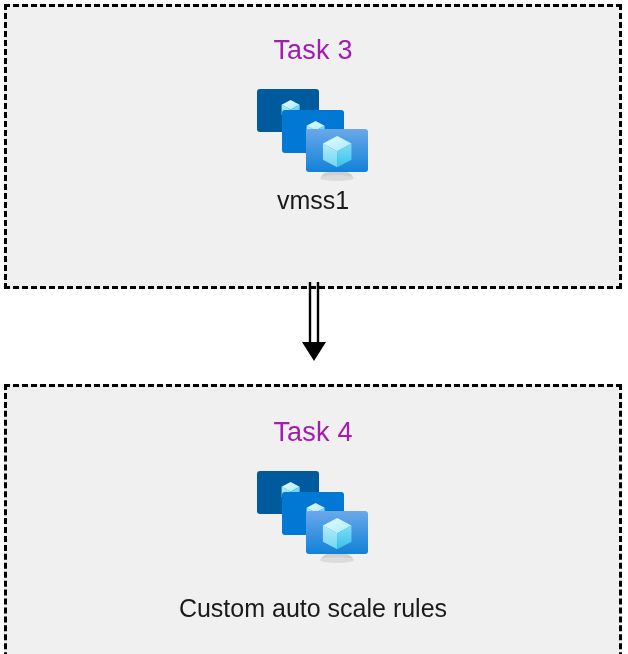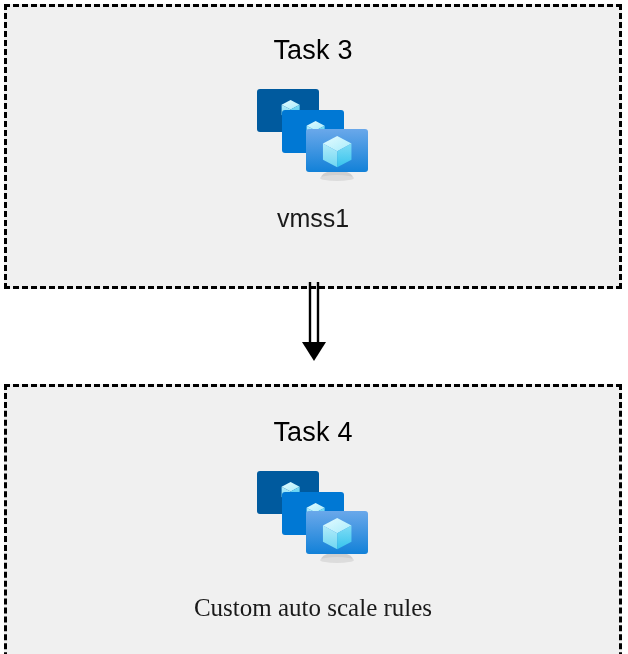--- a/index.html
+++ b/index.html
@@ -41,21 +41,21 @@
   }
   #task-box-2 {
     left: 4px;
     top: 357px;
     width: 618px;
     height: 292px;
     margin-top: 27px;
   }
 
   .task-title {
-    color: #000000;
+    color: #a21caf;
     font-size: 27px;
     line-height: 1;
     font-weight: 400;
     letter-spacing: 0.2px;
     text-align: center;
     user-select: none;
   }
   #task-box-1 .task-title { margin-top: 30px; }
   #task-box-2 .task-title { margin-top: 32px; }
 
@@ -68,22 +68,22 @@
 
   
   .caption {
     text-align: center;
     color: #1a1a1a;
     font-size: 25px;
     line-height: 1.28;
     font-weight: 400;
     user-select: none;
   }
-  #task-box-1 .caption { margin-top: 18px; }
-  #task-box-2 .caption { margin-top: 26px; font-family: Liberation Serif, serif; }
+  #task-box-1 .caption { }
+  #task-box-2 .caption { margin-top: 26px; }
   .caption-line { display: block; }
 
   
   #connector {
     position: absolute;
     left: 288px;
     top: 282px;
     width: 52px;
     height: 80px;
   }

